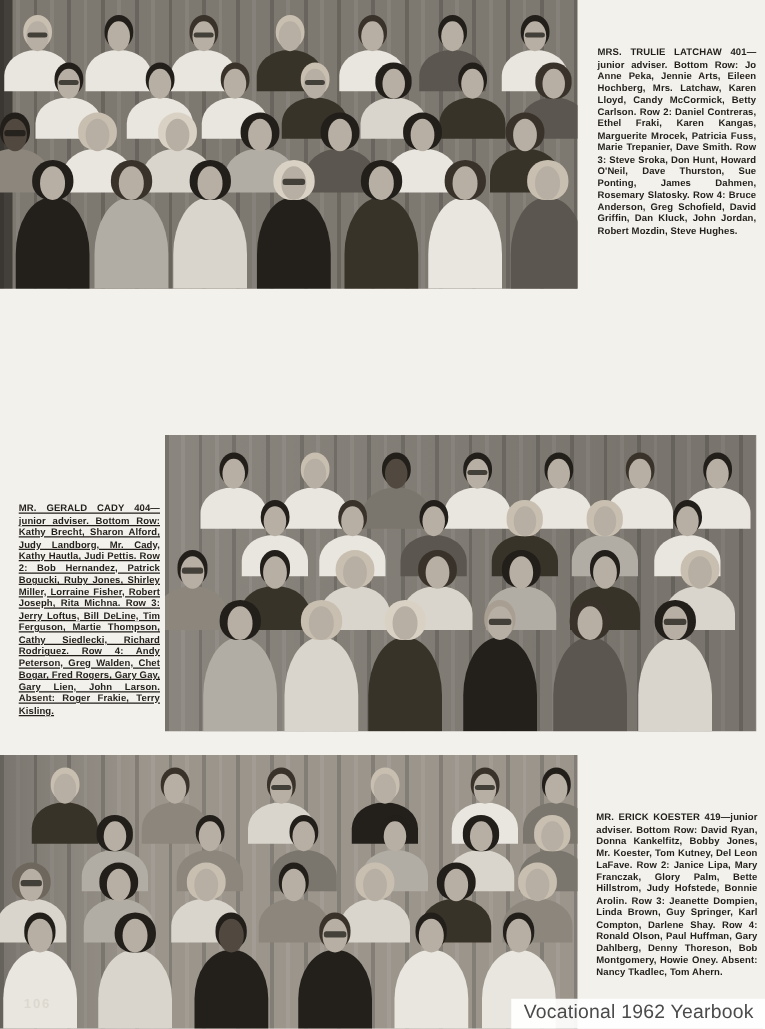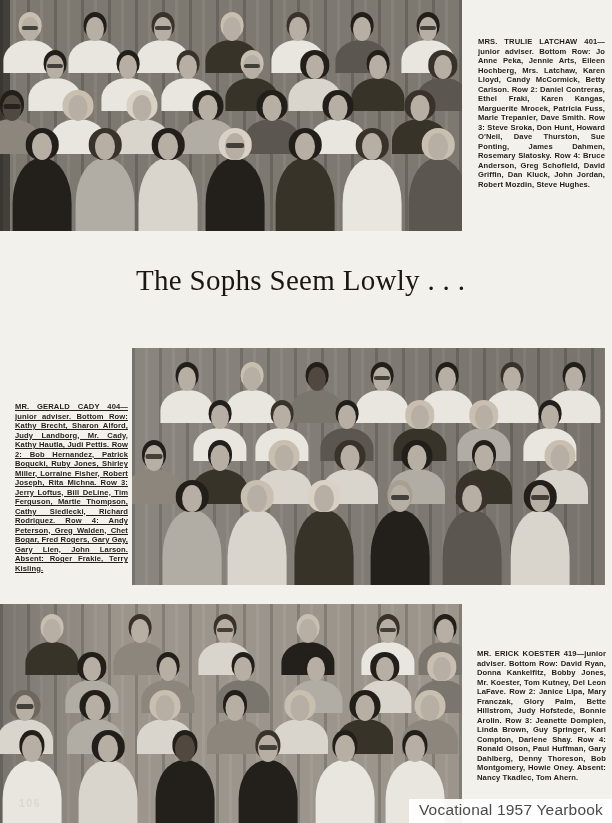--- a/index.html
+++ b/index.html
@@ -221,21 +221,20 @@
       </div>
       <div class="person" style="left: 408.6px; top: 128px; width: 58.8px; height: 103px; z-index: 40;">
         <div class="hair" style="width:32.550000000000004px;height:31.5px;background:#c8bfb0"></div>
         <div class="face" style="width:19.95px;height:26.88px;top:5.46px;background:#b7afa3"></div>
         <div class="torso" style="top:30.45px;height:72.55px;background:#5b564f"></div>
       </div>
     </div>
 
   <div class="caption" id="caption-latchaw">MRS. TRULIE LATCHAW 401—junior adviser. Bottom Row: Jo Anne Peka, Jennie Arts, Eileen Hochberg, Mrs. Latchaw, Karen Lloyd, Candy McCormick, Betty Carlson. Row 2: Daniel Contreras, Ethel Fraki, Karen Kangas, Marguerite Mrocek, Patricia Fuss, Marie Trepanier, Dave Smith. Row 3: Steve Sroka, Don Hunt, Howard O'Neil, Dave Thurston, Sue Ponting, James Dahmen, Rosemary Slatosky. Row 4: Bruce Anderson, Greg Schofield, David Griffin, Dan Kluck, John Jordan, Robert Mozdin, Steve Hughes.</div>
 
-  <h1 class="headline">The Sophs Seem Lowly . . .</h1>
 
   <div class="caption" id="caption-cady">MR. GERALD CADY 404—junior adviser. Bottom Row: Kathy Brecht, Sharon Alford, Judy Landborg, Mr. Cady, Kathy Hautla, Judi Pettis. Row 2: Bob Hernandez, Patrick Bogucki, Ruby Jones, Shirley Miller, Lorraine Fisher, Robert Joseph, Rita Michna. Row 3: Jerry Loftus, Bill DeLine, Tim Ferguson, Martie Thompson, Cathy Siedlecki, Richard Rodriguez. Row 4: Andy Peterson, Greg Walden, Chet Bogar, Fred Rogers, Gary Gay, Gary Lien, John Larson. Absent: Roger Frakie, Terry Kisling.</div>
 
   <div class="photo" id="photo-cady">
     <div class="curtain"></div>
     <div class="edge"></div>
   <div class="person" style="left: 28.4px; top: 14px; width: 53.2px; height: 60.8px; z-index: 10;">
         <div class="hair" style="width:22.8px;height:26.22px;background:#221e1a"></div>
         <div class="face" style="width:18.05px;height:24.32px;top:4.94px;background:#b7afa3"></div>
         <div class="torso" style="top:27.55px;height:33.25px;background:#e9e6df"></div>
@@ -502,15 +501,15 @@
         <div class="hair" style="width:25.2px;height:28.979999999999997px;background:#221e1a"></div>
         <div class="face" style="width:19.95px;height:26.88px;top:5.46px;background:#b7afa3"></div>
         <div class="torso" style="top:30.45px;height:62.55px;background:#e9e6df"></div>
       </div>
     </div>
 
   <div class="caption" id="caption-koester">MR. ERICK KOESTER 419—junior adviser. Bottom Row: David Ryan, Donna Kankelfitz, Bobby Jones, Mr. Koester, Tom Kutney, Del Leon LaFave. Row 2: Janice Lipa, Mary Franczak, Glory Palm, Bette Hillstrom, Judy Hofstede, Bonnie Arolin. Row 3: Jeanette Dompien, Linda Brown, Guy Springer, Karl Compton, Darlene Shay. Row 4: Ronald Olson, Paul Huffman, Gary Dahlberg, Denny Thoreson, Bob Montgomery, Howie Oney. Absent: Nancy Tkadlec, Tom Ahern.</div>
 
   <div class="page-number">106</div>
 
-  <div class="watermark">Vocational 1957 Yearbook</div>
+  <div class="watermark">Vocational 1962 Yearbook</div>
 
 </div>
 
 </body></html>

